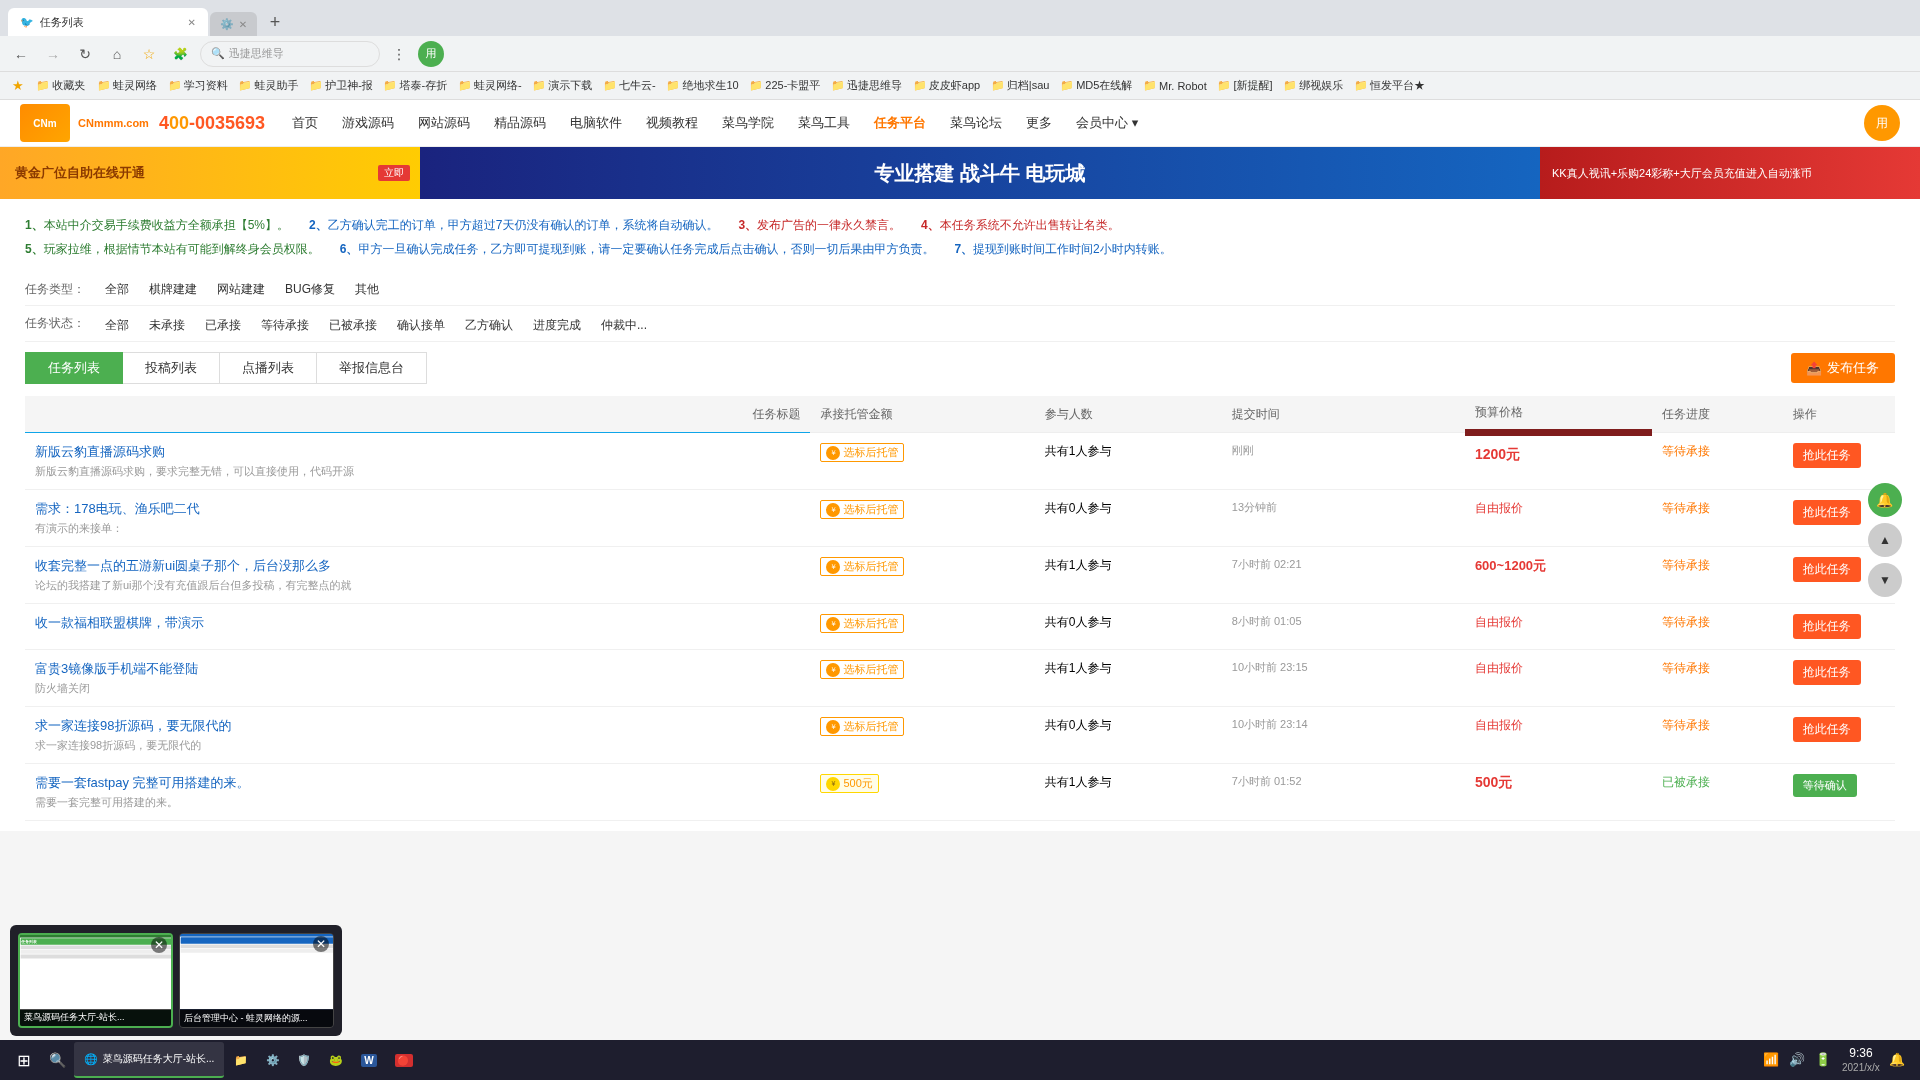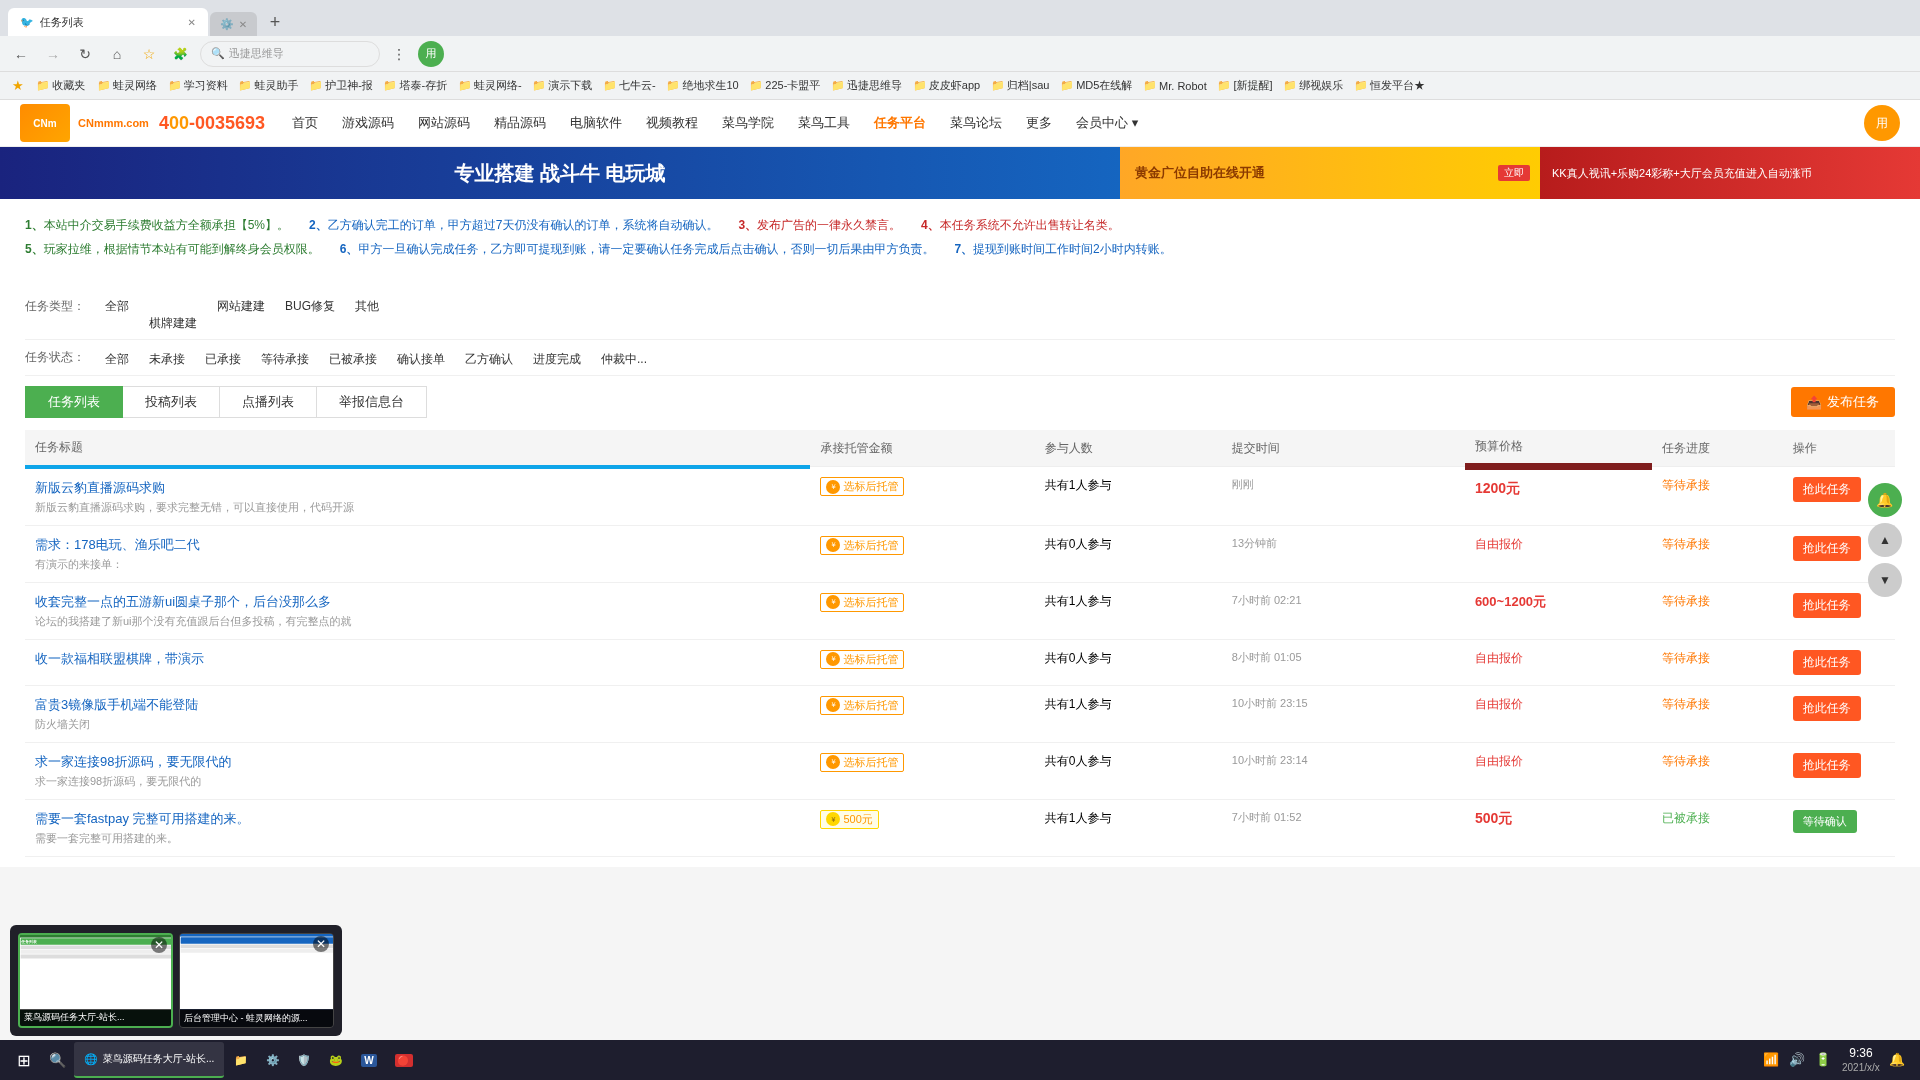--- a/index.html
+++ b/index.html
@@ -83,26 +83,26 @@
         <span style="padding:5px 12px;font-size:13px;color:#333;cursor:pointer;">菜鸟工具</span>
         <span style="padding:5px 12px;font-size:13px;color:#ff7700;cursor:pointer;font-weight:bold;">任务平台</span>
         <span style="padding:5px 12px;font-size:13px;color:#333;cursor:pointer;">菜鸟论坛</span>
         <span style="padding:5px 12px;font-size:13px;color:#333;cursor:pointer;">更多</span>
         <span style="padding:5px 12px;font-size:13px;color:#333;cursor:pointer;">会员中心 ▾</span>
       </div>
       <div style="width:36px;height:36px;border-radius:50%;background:#ff9800;display:flex;align-items:center;justify-content:center;color:white;font-size:12px;cursor:pointer;">用</div>
     </div>
 
     <div style="display:flex;height:52px;">
-      <div style="background:linear-gradient(90deg,#1a237e,#1565c0);flex:1;display:flex;align-items:center;justify-content:center;color:white;font-size:20px;font-weight:bold;">
-        <span>专业搭建 战斗牛 电玩城</span>
-      </div>
       <div style="background:linear-gradient(90deg,#ffa726,#ffcc02);flex:0 0 420px;display:flex;align-items:center;padding:0 15px;position:relative;overflow:hidden;">
         <div style="font-size:13px;font-weight:bold;color:#8B3A00;">黄金广位自助在线开通</div>
         <div style="position:absolute;right:10px;background:#e53935;color:white;font-size:10px;padding:1px 6px;border-radius:2px;">立即</div>
+      </div>
+      <div style="background:linear-gradient(90deg,#1a237e,#1565c0);flex:1;display:flex;align-items:center;justify-content:center;color:white;font-size:20px;font-weight:bold;">
+        <span>专业搭建 战斗牛 电玩城</span>
       </div>
       <div style="background:linear-gradient(90deg,#b71c1c,#e53935);flex:0 0 380px;display:flex;align-items:center;padding:0 12px;color:white;font-size:11px;">
         <span>KK真人视讯+乐购24彩称+大厅会员充值进入自动涨币</span>
       </div>
     </div>
   </div>
 
   <div style="background:white;margin:0;padding:10px 25px;">
 
     <div style="background:#fff;padding:6px 0;margin-bottom:8px;font-size:12px;line-height:1.8;">
@@ -115,21 +115,21 @@
       <div style="display:flex;gap:20px;">
         <span style="color:#2e7d32;"><strong>5、</strong>玩家拉维，根据情节本站有可能到解终身会员权限。</span>
         <span style="color:#1565c0;"><strong>6、</strong>甲方一旦确认完成任务，乙方即可提现到账，请一定要确认任务完成后点击确认，否则一切后果由甲方负责。</span>
         <span style="color:#1565c0;"><strong>7、</strong>提现到账时间工作时间2小时内转账。</span>
       </div>
     </div>
 
     <div style="display:flex;align-items:center;padding:5px 0;border-bottom:1px solid #f0f0f0;margin-bottom:4px;">
       <span style="color:#666;font-size:12px;margin-right:10px;">任务类型：</span>
       <span style="padding:2px 10px;font-size:12px;color:#333;cursor:pointer;">全部</span>
-      <span style="padding:2px 10px;font-size:12px;color:#333;cursor:pointer;margin-top:34px;">棋牌建建</span>
+      <span style="padding:2px 10px;font-size:12px;color:#333;cursor:pointer;">棋牌建建</span>
       <span style="padding:2px 10px;font-size:12px;color:#333;cursor:pointer;">网站建建</span>
       <span style="padding:2px 10px;font-size:12px;color:#333;cursor:pointer;">BUG修复</span>
       <span style="padding:2px 10px;font-size:12px;color:#333;cursor:pointer;">其他</span>
     </div>
 
     <div style="display:flex;align-items:flex-start;padding:5px 0;border-bottom:1px solid #f0f0f0;margin-bottom:10px;">
       <span style="color:#666;font-size:12px;margin-right:10px;">任务状态：</span>
       <span style="padding:2px 10px;font-size:12px;color:#333;cursor:pointer;">全部</span>
       <span style="padding:2px 10px;font-size:12px;color:#333;cursor:pointer;">未承接</span>
       <span style="padding:2px 10px;font-size:12px;color:#333;cursor:pointer;">已承接</span>
@@ -148,21 +148,21 @@
       <div style="padding:6px 22px;cursor:pointer;font-size:13px;background:white;color:#333;border:1px solid #ddd;border-left:none;">举报信息台</div>
       <button style="margin-left:auto;background:#ff7700;color:white;border:none;padding:6px 16px;cursor:pointer;border-radius:3px;font-size:13px;display:flex;align-items:center;gap:4px;">
         <span>📤</span>
         <span>发布任务</span>
       </button>
     </div>
 
     <table style="width:100%;border-collapse:collapse;font-size:12px;">
       <thead>
         <tr>
-          <th style="background:#f5f5f5;padding:8px 10px;text-align:left;color:#666;font-weight:normal;border-bottom:4px solid #0ea5e9;width:42%;">任务标题</th>
+          <th style="background:#f5f5f5;padding:8px 10px;text-align:right;color:#666;font-weight:normal;border-bottom:1px solid #0ea5e9;width:42%;">任务标题</th>
           <th style="background:#f5f5f5;padding:8px 10px;text-align:left;color:#666;font-weight:normal;border-bottom:1px solid #eee;width:12%;">承接托管金额</th>
           <th style="background:#f5f5f5;padding:8px 10px;text-align:left;color:#666;font-weight:normal;border-bottom:1px solid #eee;width:10%;">参与人数</th>
           <th style="background:#f5f5f5;padding:8px 10px;text-align:left;color:#666;font-weight:normal;border-bottom:1px solid #eee;width:13%;">提交时间</th>
           <th style="background:#f5f5f5;padding:8px 10px;text-align:left;color:#666;font-weight:normal;border-bottom:7px solid #7f1d1d;width:10%;">预算价格</th>
           <th style="background:#f5f5f5;padding:8px 10px;text-align:left;color:#666;font-weight:normal;border-bottom:1px solid #eee;width:7%;">任务进度</th>
           <th style="background:#f5f5f5;padding:8px 10px;text-align:left;color:#666;font-weight:normal;border-bottom:1px solid #eee;width:8%;">操作</th>
         </tr>
       </thead>
       <tbody>
 

